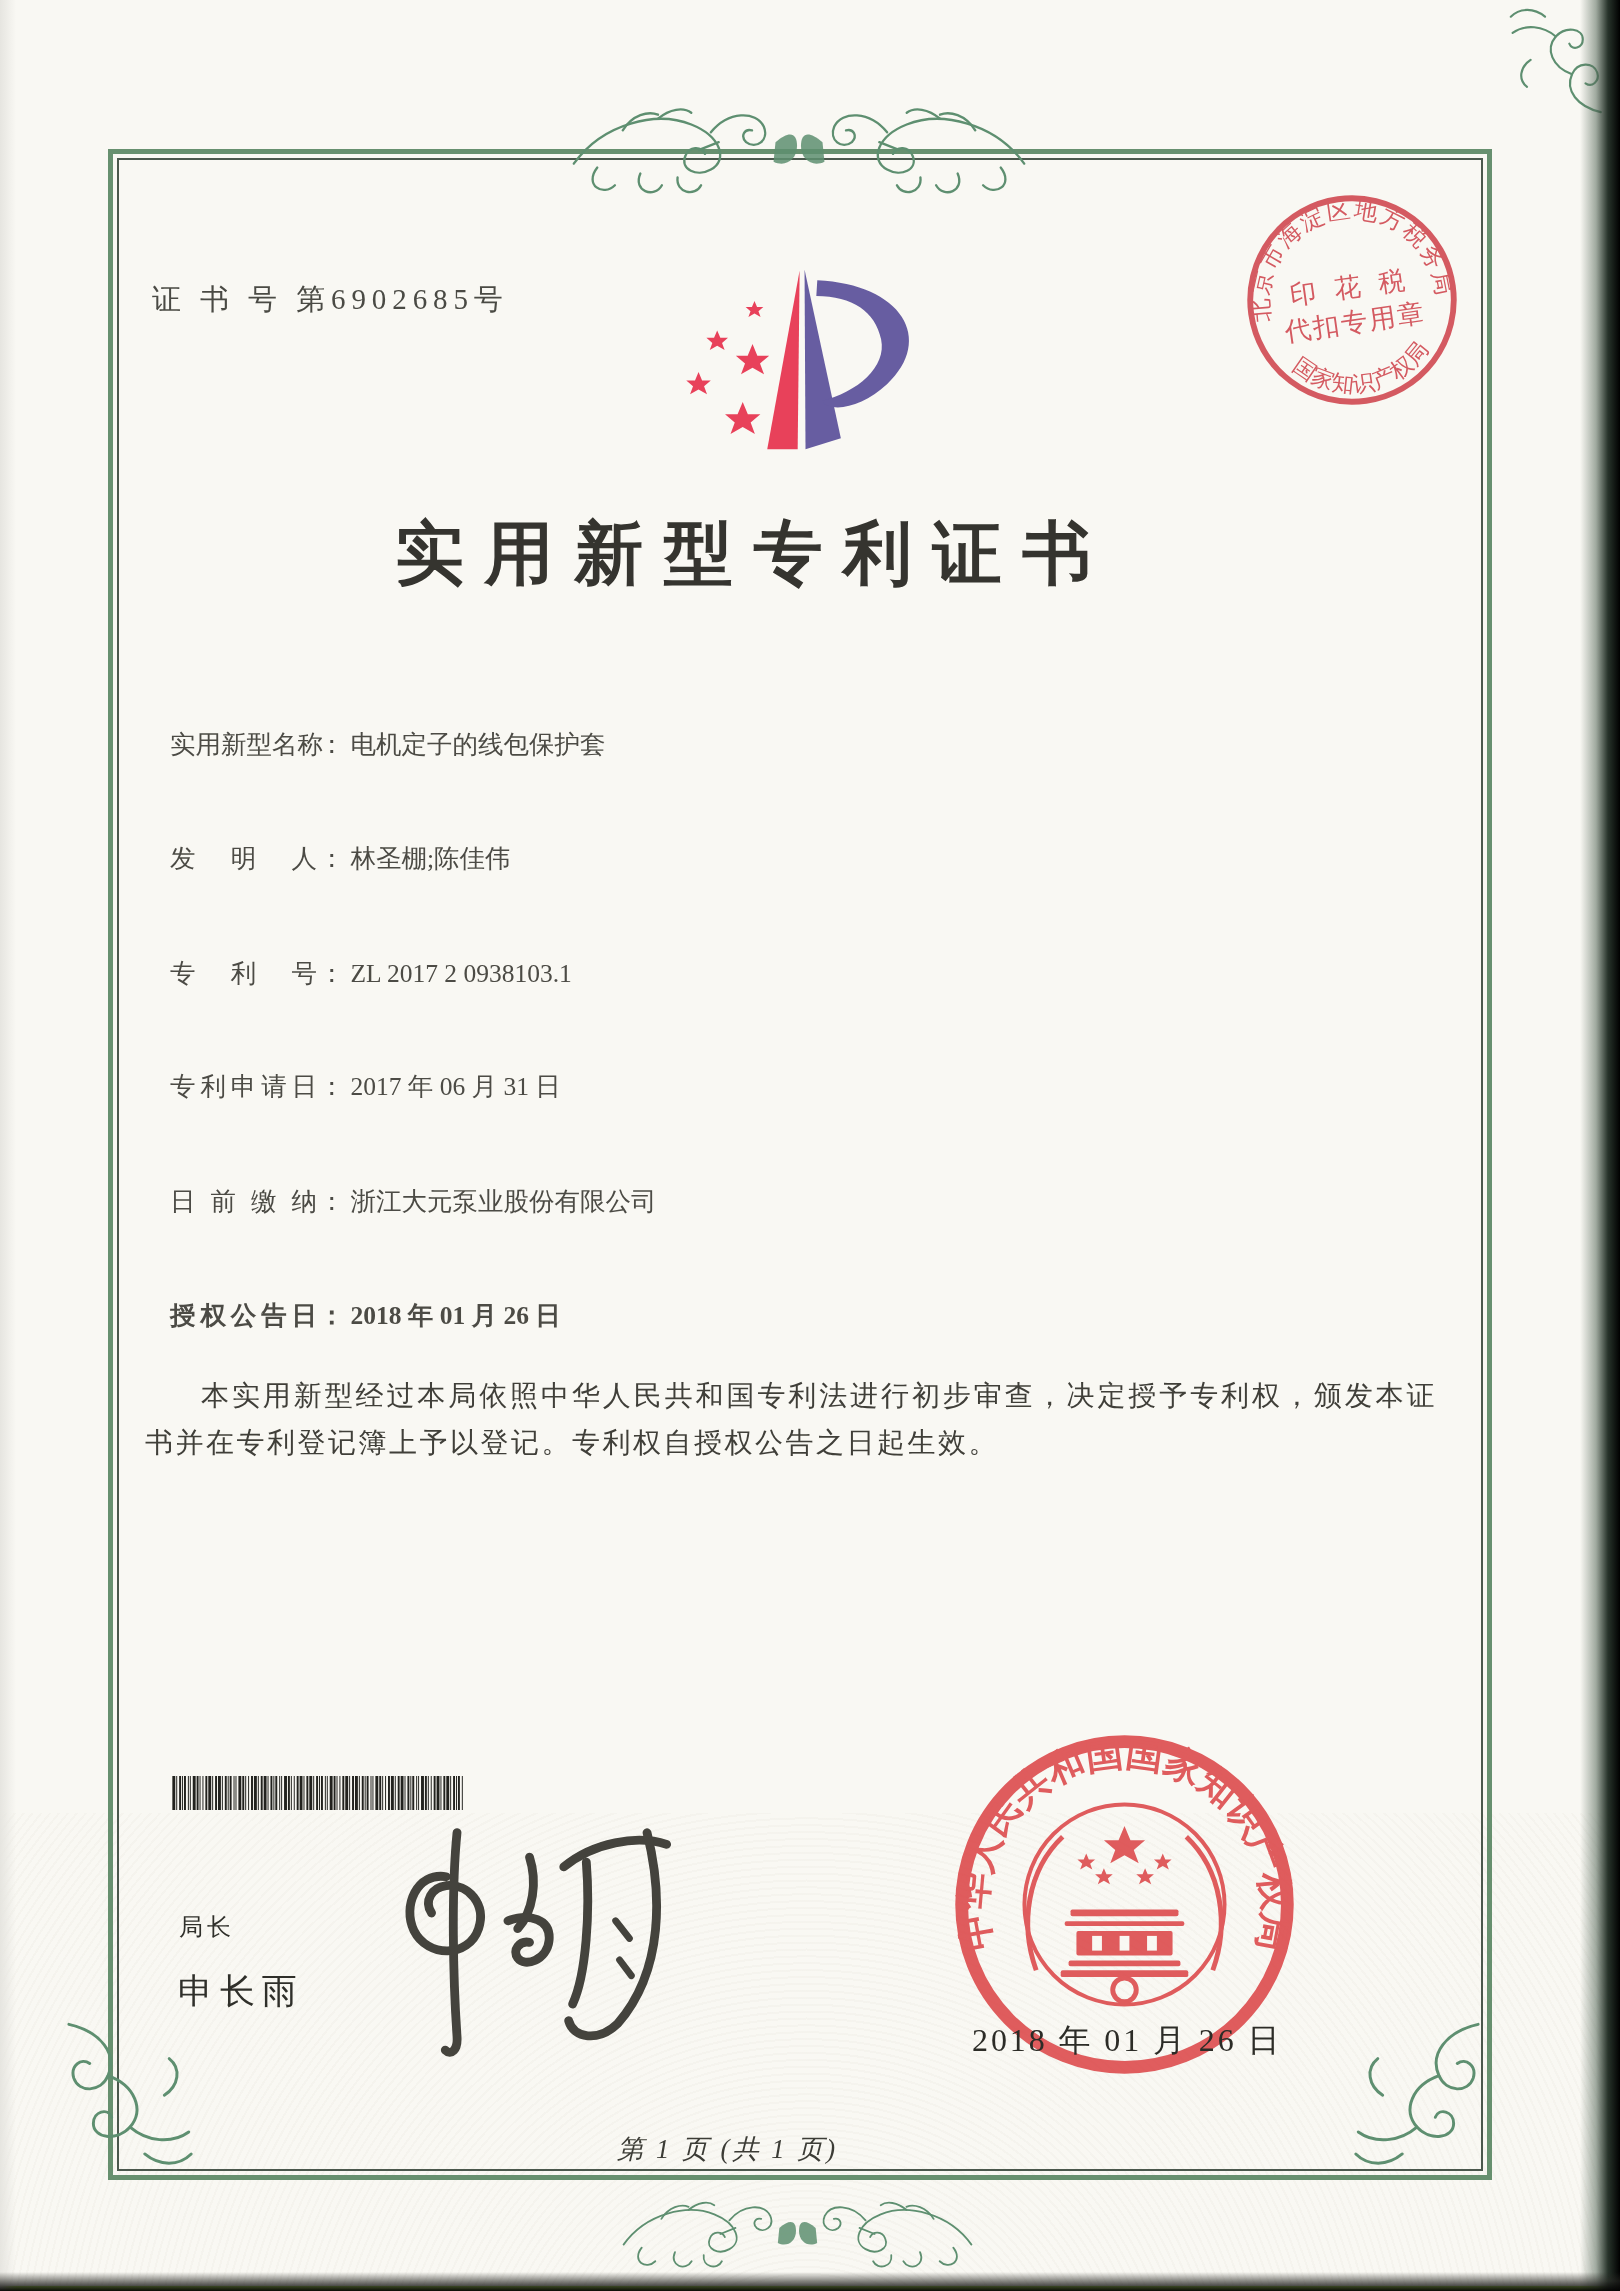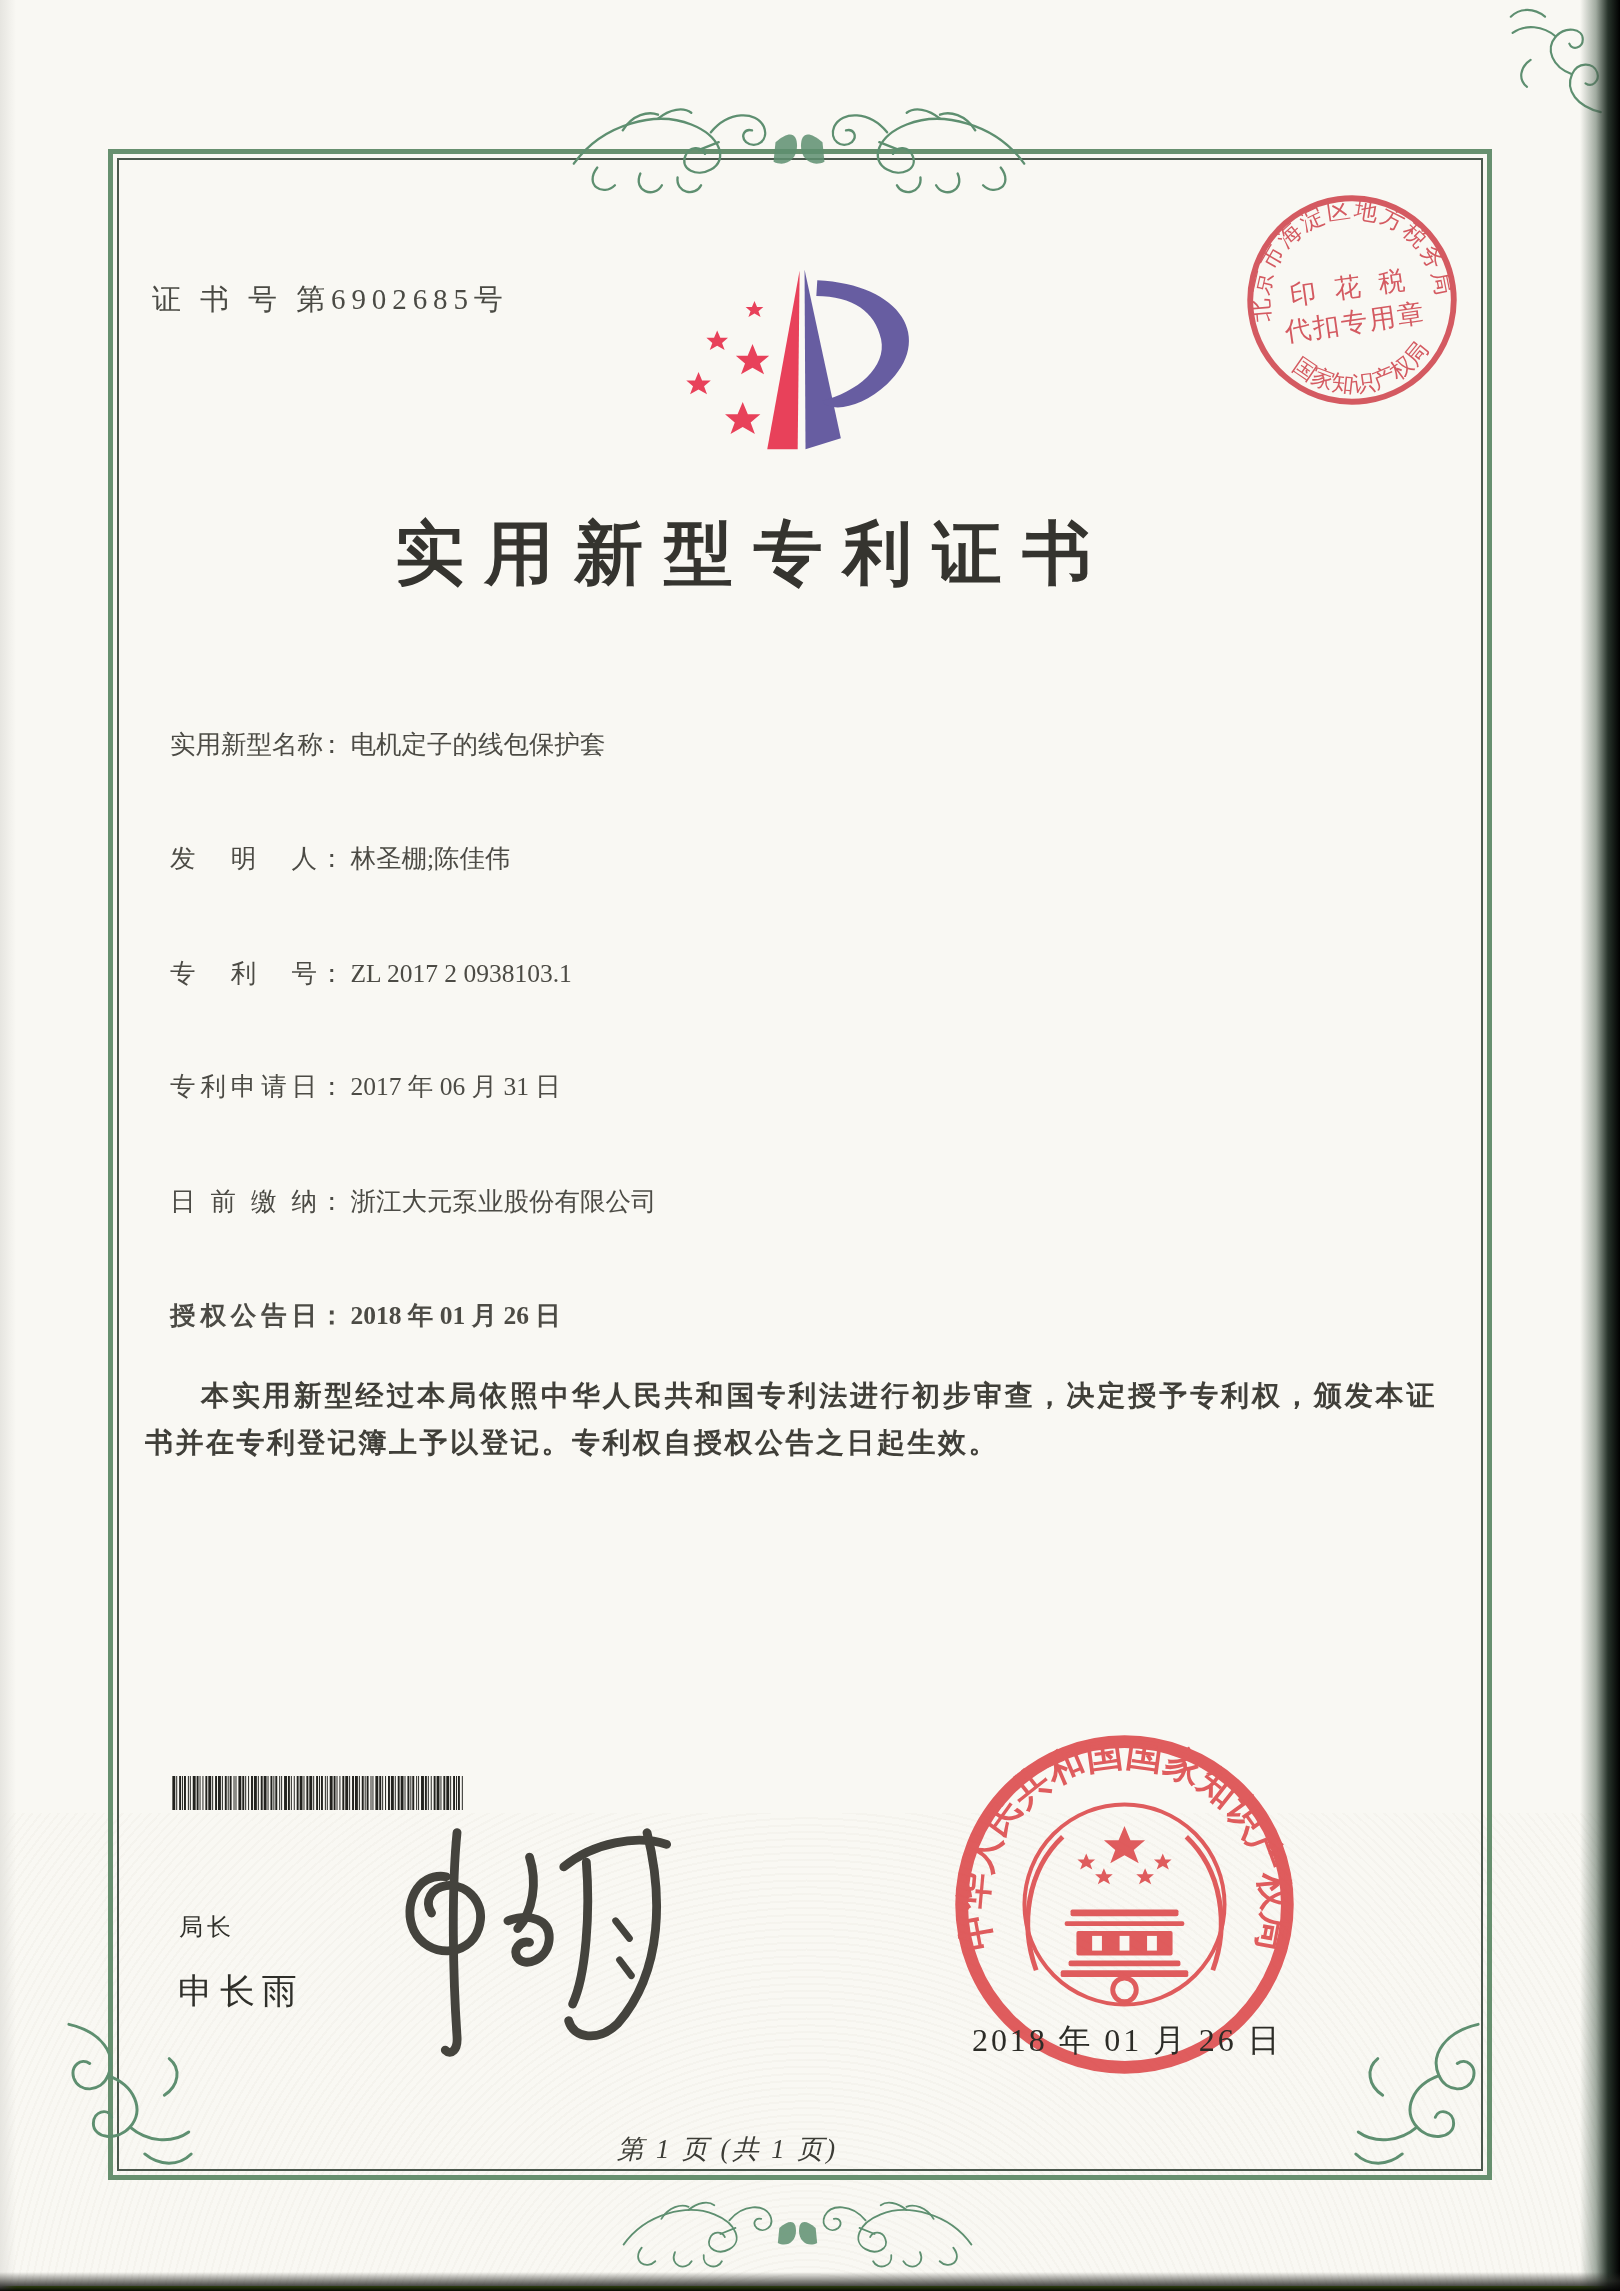--- a/index.html
+++ b/index.html
@@ -1,16 +1,16 @@
 <!DOCTYPE html>
 <html><head>
 <meta charset="utf-8">
 <style>
   html,body{margin:0;padding:0;background:#0d0d0d;}
-  #stage{position:relative;width:1620px;height:2292px;background:#84cc16;overflow:hidden;
+  #stage{position:relative;width:1620px;height:2292px;background:#bef264;overflow:hidden;
          font-family:"Liberation Serif","DejaVu Serif",serif;}
   .abs{position:absolute;}
   #paper{left:0;top:0;width:1613px;height:2286px;background:#f9f8f3;}
   #texture{left:0;top:1813px;width:1613px;height:472px;opacity:.45;pointer-events:none;
     background:repeating-radial-gradient(circle at 50% 130%, rgba(160,150,128,0.10) 0 2px, rgba(0,0,0,0) 2px 6.9px);}
   
   #frame{left:108px;top:149px;width:1374px;height:2021px;border:5.9px solid #67906f;}
   #frame-inner{position:absolute;inset:3.9px;border:2px solid #4b584d;}
   
   #edge-right{left:1580px;top:0;width:40px;height:2292px;
@@ -18,21 +18,21 @@
   #edge-bottom{left:0;top:2272px;width:1620px;height:19.6px;
     background:linear-gradient(180deg, rgba(0,0,0,0) 0%, rgba(40,40,36,.55) 45%, #000 100%);}
   #edge-left{left:0;top:0;width:15.7px;height:2292px;background:linear-gradient(90deg,#e6e5e0,rgba(0,0,0,0));}
   
   #cert-no{left:152px;top:280px;font-size:29px;letter-spacing:5.9px;color:#4a4a44;}
   #title{left:395px;top:508px;font-size:69px;font-weight:700;letter-spacing:20.6px;color:#35342f;white-space:nowrap;}
   .field{position:absolute;left:170px;font-size:25.5px;color:#4c4b45;white-space:nowrap;}
   .flabel{display:inline-block;width:147px;text-align:justify;text-align-last:justify;}
   .fcolon{display:inline-block;margin:0 5.9px 0 2px;}
   #paras{left:145px;top:1372px;width:1292px;font-size:28px;line-height:47px;letter-spacing:2.5px;
-         color:#403f39;text-align:justify;font-weight:bold;}
+         color:#403f39;text-align:justify;}
   #paras p{margin:0;text-indent:2em;}
   #sig-title{left:179px;top:1911px;font-size:24px;color:#2f2f2a;
              font-family:"Liberation Sans","DejaVu Sans",sans-serif;letter-spacing:3.9px;}
   #sig-name{left:178px;top:1968px;font-size:35px;color:#2f2f2a;
              font-family:"Liberation Sans","DejaVu Sans",sans-serif;letter-spacing:6.9px;}
   #issue-date{left:972px;top:2019px;font-size:32px;letter-spacing:2.9px;color:#2c2c27;z-index:6;}
   #footer{left:617px;top:2131px;font-size:26.5px;letter-spacing:2.9px;color:#3c3c36;font-style:italic;}
   svg{display:block;}
   .orn{stroke:#5e8f70;fill:none;stroke-width:2.4;stroke-linecap:round;}
 </style>

